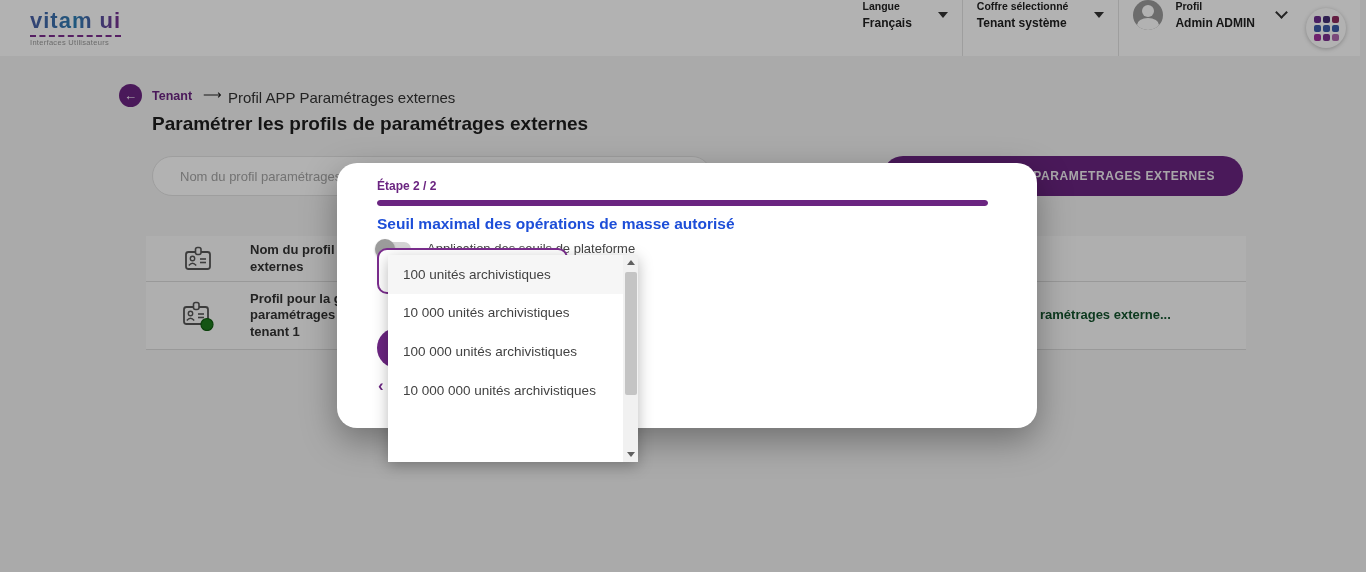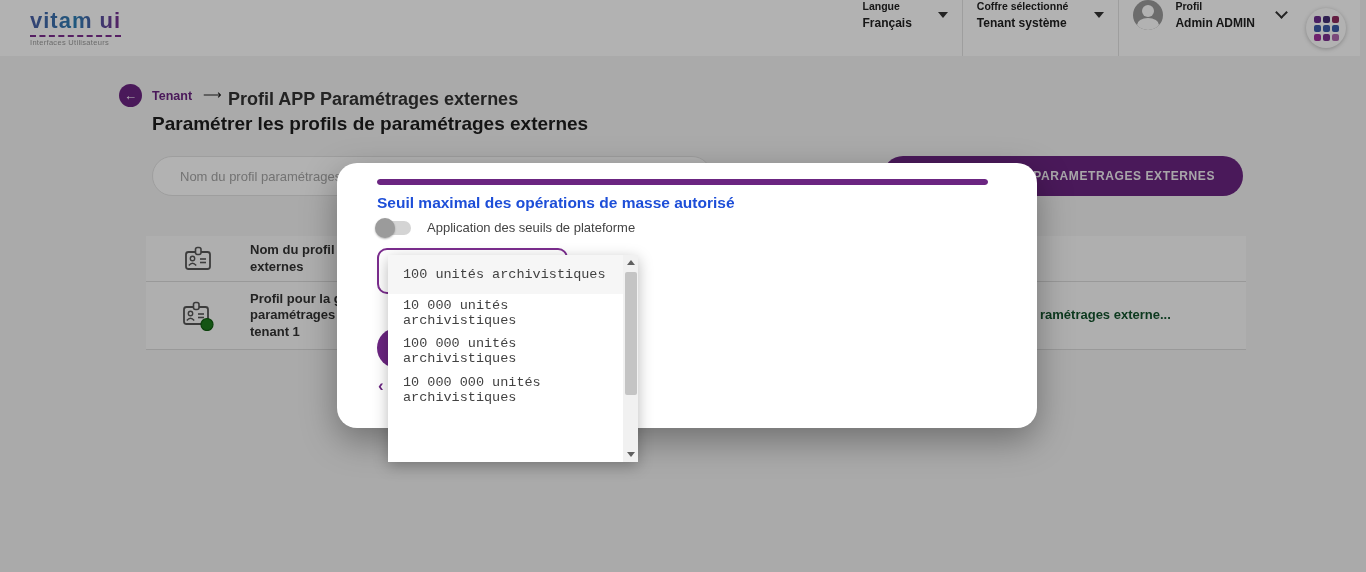--- a/index.html
+++ b/index.html
@@ -27,21 +27,21 @@
   .apps-btn { width:40px; height:40px; border-radius:50%; background:#fff; box-shadow:0 1px 4px rgba(0,0,0,.25); display:grid; grid-template-columns:repeat(3,7px); grid-template-rows:repeat(3,7px); gap:2px; place-content:center; align-self:center; margin:0 14px 0 6px; }
   .apps-btn span { width:7px; height:7px; border-radius:2px; }
   .apps-btn span:nth-child(1){background:#6a2d8f}.apps-btn span:nth-child(2){background:#432e74}.apps-btn span:nth-child(3){background:#8e2a5e}
   .apps-btn span:nth-child(4){background:#3d5aa8}.apps-btn span:nth-child(5){background:#3d5aa8}.apps-btn span:nth-child(6){background:#3d5aa8}
   .apps-btn span:nth-child(7){background:#a0309c}.apps-btn span:nth-child(8){background:#7c2e8e}.apps-btn span:nth-child(9){background:#b06ab0}
 
   
   .back-circle { position:absolute; left:119px; top:84px; width:23px; height:23px; border-radius:50%; background:#6b2581; color:#fff; display:flex; align-items:center; justify-content:center; font-size:13px; z-index:1; }
   .crumb-root { position:absolute; left:152px; top:89px; font-size:12.5px; font-weight:bold; color:#6b2581; z-index:1; }
   .crumb-arrow { position:absolute; left:203px; top:87px; font-size:13px; color:#222; z-index:1; }
-  .crumb-current { position:absolute; left:228px; top:89px; font-size:18px; font-weight:bold; color:#333; z-index:1; }
+  .crumb-current { position:absolute; left:228px; top:89px; font-size:15px; font-weight:normal; color:#333; z-index:1; }
   .page-title { position:absolute; left:152px; top:113px; font-size:19px; font-weight:bold; color:#1d1d1d; z-index:1; }
 
   .search-pill { position:absolute; left:152px; top:156px; width:560px; height:40px; background:#fff; border:1px solid #e3e3e3; border-radius:20px; display:flex; align-items:center; z-index:1; }
   .search-pill input { border:none; outline:none; background:transparent; font-family:inherit; font-size:13px; color:#555; margin-left:27px; width:480px; }
   .search-pill input::placeholder { color:#a5a5a5; }
 
   .create-btn { position:absolute; right:123px; top:156px; height:40px; border:none; border-radius:20px; background:#6b2581; color:#f1eef3; font-family:inherit; font-size:12px; font-weight:bold; letter-spacing:.6px; padding:0 28px; z-index:1; }
 
   .table { position:absolute; left:146px; top:236px; width:1100px; z-index:1; }
   .trow { position:relative; background:#fbfbfb; border-bottom:1px solid #dcdcdc; display:flex; align-items:center; }
@@ -63,21 +63,21 @@
   .toggle { width:34px; height:14px; border-radius:7px; background:#d4d4d4; position:relative; flex:0 0 auto; }
   .toggle .knob { position:absolute; left:-2px; top:-3px; width:20px; height:20px; border-radius:50%; background:#9b9b9b; box-shadow:0 1px 2px rgba(0,0,0,.3); }
   .toggle-label { font-size:13px; color:#444; margin-left:16px; }
   .select-box { position:absolute; left:40px; top:85px; width:191px; height:46px; border:2px solid #7b2d8e; border-radius:10px; background:#fff; }
   .finish-btn { position:absolute; left:40px; top:165px; height:40px; border:none; border-radius:20px; background:#6b2581; color:#fff; font-family:inherit; font-size:12px; font-weight:bold; letter-spacing:.6px; padding:0 34px; }
   .back-link { position:absolute; left:41px; top:214px; font-size:13px; font-weight:bold; color:#6b2581; display:flex; align-items:center; }
   .back-link .chev { font-size:17px; margin-right:8px; line-height:1; }
 
   
   .dropdown { position:absolute; left:388px; top:255px; width:250px; height:207px; background:#fff; box-shadow:0 4px 14px rgba(0,0,0,.28); z-index:70; display:flex; }
-  .options { width:242px;font-family:Liberation Mono, monospace; }
+  .options { width:242px; }
   .option { height:38.6px; display:flex; align-items:center; padding-left:15px; font-size:13.5px; color:#424242; }
   .option.active { background:#f6f6f6; }
   .scrollbar { width:15px; background:#f1f1f1; position:relative; }
   .sb-arrow { position:absolute; left:0; width:15px; height:15px; display:flex; align-items:center; justify-content:center; }
   .sb-arrow.up { top:0; } .sb-arrow.down { bottom:0; }
   .tri-up { width:0; height:0; border-left:4px solid transparent; border-right:4px solid transparent; border-bottom:5px solid #606060; }
   .tri-down { width:0; height:0; border-left:4px solid transparent; border-right:4px solid transparent; border-top:5px solid #606060; }
   .sb-thumb { position:absolute; left:1.5px; top:17px; width:12px; height:123px; background:#c4c4c4; border-radius:2px; }
 </style>
 </head>
@@ -168,20 +168,21 @@
       </svg>
     </div>
     <div class="name-cell narrow">Profil pour la gestion des paramétrages externes du tenant 1</div>
     <div class="desc-frag">ramétrages externe...</div>
   </div>
 </div>
 
 <div class="overlay"></div>
 
 <div class="modal">
+  <div class="step-label">Étape 2 / 2</div>
   <div class="progress-track">
     <div class="progress-fill" style="width:100%"></div>
   </div>
   <div class="modal-title">Seuil maximal des opérations de masse autorisé</div>
   <div class="toggle-row">
     <div class="toggle">
         <span class="knob"></span>
       </div>
     <span class="toggle-label">Application des seuils de plateforme</span>
   </div>

